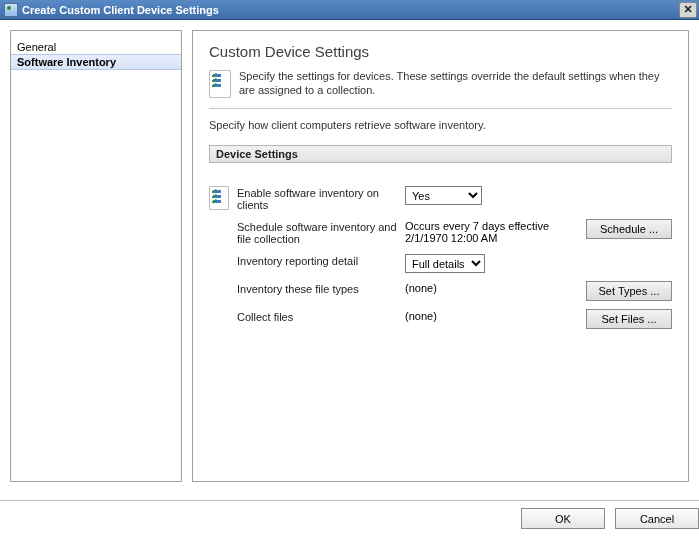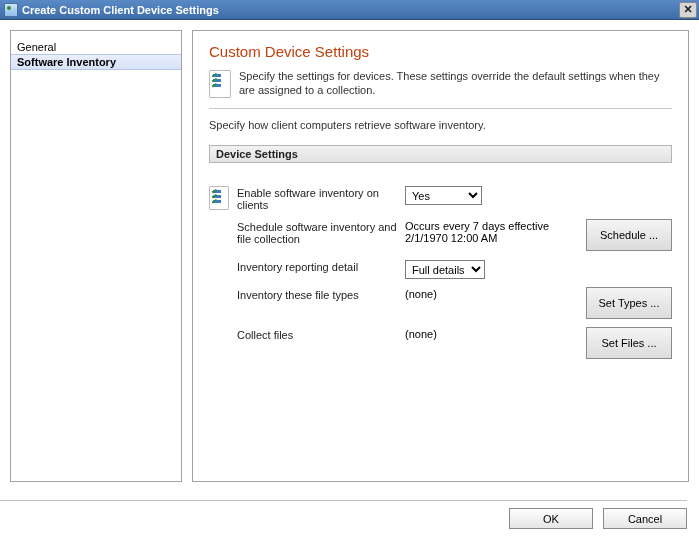--- a/index.html
+++ b/index.html
@@ -10,44 +10,44 @@
 .titlebar .t-icon::after { content:""; position:absolute; left:2px; top:2px; width:4px; height:4px; background:#2f8f2f; border-radius:50%; }
 .titlebar .title-text { flex: 1; }
 .titlebar .close-btn { width: 18px; height: 16px; background: #d6d6d6; border: 1px solid #888; display: flex; align-items: center; justify-content: center; font-weight: bold; font-size: 11px; color: #222; cursor: pointer; border-radius: 2px; }
 
 .client { display: flex; padding: 10px 10px 8px 10px; gap: 10px; height: 470px; }
 .sidebar { width: 172px; border: 1px solid #a0a0a0; background: #fff; padding-top: 9px; }
 .sidebar .item { padding: 1px 6px; color: #000; cursor: pointer; }
 .sidebar .item.selected { background: linear-gradient(#e8eefc,#d7e3f7); border-top: 1px solid #b5c7e8; border-bottom: 1px solid #b5c7e8; font-weight: bold; }
 
 .panel { flex: 1; border: 1px solid #a0a0a0; background: #fff; padding: 12px 16px 10px 16px; position: relative; }
-.panel h1 { color: #c2410c; font-size: 15px; font-weight: normal; margin-bottom: 10px; }
+.panel h1 { color: #404040; font-size: 15px; font-weight: normal; margin-bottom: 10px; }
 .intro-row { display:flex; gap:8px; margin-bottom:10px; }
 .intro-icon { width:22px; height:28px; background:#fff; border:1px solid #bbb; position:relative; flex-shrink:0; border-radius:1px; }
 .intro-icon::before { content:""; position:absolute; left:3px; top:3px; width:8px; height:3px; background:#3a7cc0; box-shadow:0 5px 0 #3a7cc0, 0 10px 0 #3a7cc0; }
 .intro-icon .chk { position:absolute; left:1px; top:2px; color:#2f8f2f; font-size:8px; line-height:5px; }
 .intro-text { color:#333; line-height:1.25; }
 .hr-line { margin: 6px 0 10px 0; border:0; border-top:1px solid #c8c8c8; }
 .subintro { color:#333; margin-bottom:14px; }
 
 .ds-header { background: linear-gradient(#f2f2f2,#e2e2e2); border:1px solid #b5b5b5; padding:2px 6px; font-weight:bold; color:#222; margin-bottom:22px; }
 
 .row { display:flex; align-items:flex-start; margin-bottom:8px; }
 .row .icon-col { width:28px; display:flex; justify-content:flex-start; padding-top:1px; }
 .row .label-col { width:168px; color:#222; padding-top:2px; padding-right:6px; }
 .row .val-col { width:165px; padding-top:1px; }
 .row .btn-col { flex:1; display:flex; justify-content:flex-end; }
 
 select { font-size:11px; border:1px solid #7a7a7a; background:#fff; height:19px; padding:0 2px; }
 select.enable-sel { width:77px; }
 select.detail-sel { width:80px; }
 
-.gray-btn { width:86px; height:32px; background:linear-gradient(#f4f4f4,#dcdcdc); border:1px solid #8a8a8a; cursor:pointer; font-size:11px; text-align:center; }
+.gray-btn { width:86px; height:20px; background:linear-gradient(#f4f4f4,#dcdcdc); border:1px solid #8a8a8a; cursor:pointer; font-size:11px; text-align:center; }
 
-.footer { position:absolute; bottom:0; left:0; right:12px; height:36px; border-top:1px solid #c0c0c0; display:flex; align-items:center; justify-content:flex-end; gap:10px; }
+.footer { position:absolute; bottom:0; left:0; right:0; height:36px; border-top:1px solid #c0c0c0; display:flex; align-items:center; justify-content:flex-end; gap:10px; }
 .footer .fb { width:84px; height:21px; background:linear-gradient(#fdfdfd,#e6e6e6); border:1px solid #8a8a8a; cursor:pointer; font-size:11px; }
 </style>
 </head>
 <body>
 
 <div class="titlebar">
   <span class="t-icon"></span>
   <span class="title-text">Create Custom Client Device Settings</span>
   <div class="close-btn">
     <span>✕</span>

